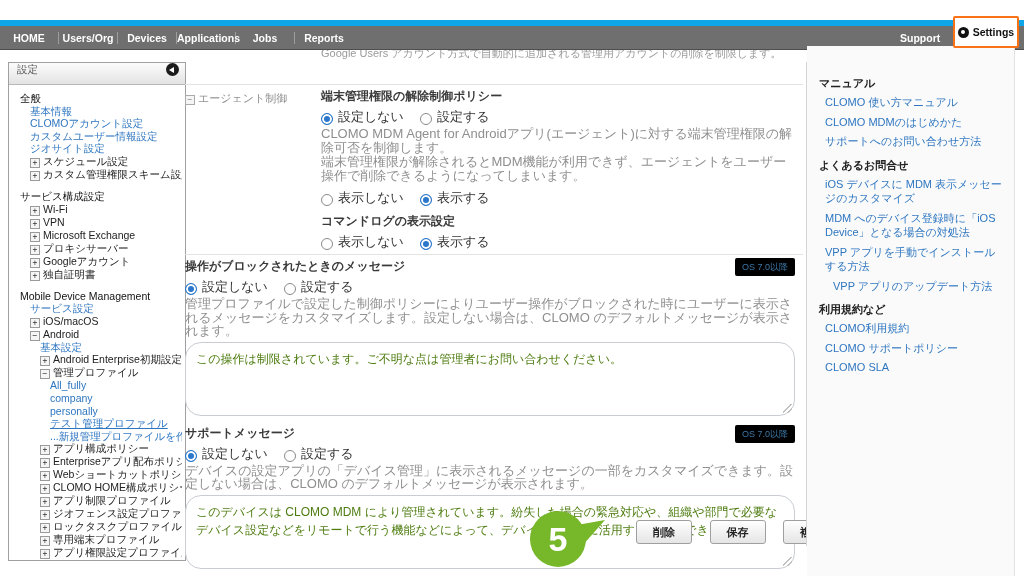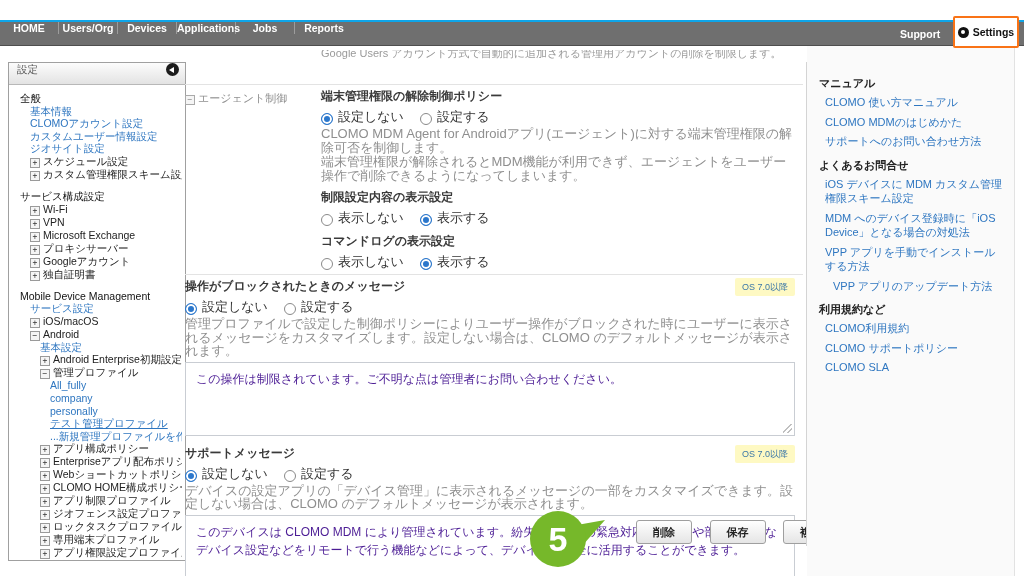--- a/index.html
+++ b/index.html
@@ -1,21 +1,21 @@
 <!DOCTYPE html>
 <html><head>
 <meta charset="utf-8">
 <style>
   html,body{margin:0;padding:0}
   body{width:1024px;height:576px;overflow:hidden;position:relative;background:#fff;
        font-family:"Liberation Sans","DejaVu Sans",sans-serif;-webkit-font-smoothing:antialiased}
 
   
   .topbar{position:absolute;left:0;top:20px;width:1024px;height:23px;background:#6f6f6f;
-          border-top:2px solid #0ea5e9;border-bottom:1px solid #4e4e4e;display:flex;}
+          border-top:6px solid #0ea5e9;border-bottom:1px solid #4e4e4e;display:flex;align-items:center}
   .nav-item{width:58px;text-align:center;color:#fff;font-size:10.5px;font-weight:bold;
             height:12px;line-height:12px;border-right:1px solid #9d9d9d;cursor:default}
   .nav-item:last-child{border-right:none}
   .support{position:absolute;left:900px;top:0;height:23px;display:flex;align-items:center;
            color:#fff;font-size:10.5px;font-weight:bold}
   .settings-tab{position:absolute;left:953px;top:16px;width:62px;height:28px;background:#fff;
                 border:2px solid #f97316;border-radius:2px;display:flex;align-items:center;
                 justify-content:center;font-size:10.5px;font-weight:bold;color:#111;z-index:6}
   .gear{width:11px;height:11px;background:#111;border-radius:50%;position:relative;display:inline-block;margin-right:4px}
   .gear::after{content:'';position:absolute;left:3.5px;top:3.5px;width:4px;height:4px;background:#fff;border-radius:50%}
@@ -44,29 +44,29 @@
   .main{position:absolute;left:185px;top:50px;width:618px}
   .clip-line{height:12px;overflow:hidden;color:#9a9a9a;font-size:11px;padding-left:136px;margin-bottom:22px}
   .clip-line span{display:block;margin-top:-4px}
   .mainhr{border:none;border-top:1px solid #e3e3e3;margin:0}
   .section{display:flex;padding-top:4px}
   .sec-label{flex:none;width:136px;color:#909090;font-size:11px;padding-top:2px}
   .sec-label .tico{border-color:#aaa;color:#888}
   .sec-fields{flex:1;min-width:0;padding-right:8px}
   .field{margin-bottom:8px}
   .f-title{font-size:12px;font-weight:bold;color:#3a3a3a;line-height:14px;position:relative}
-  .os-badge{position:absolute;right:0;top:-1px;background:#fef9c3;color:#3c78a8;font-size:9px;
+  .os-badge{position:absolute;right:0;top:-1px;background:#000000;color:#3c78a8;font-size:9px;
             padding:2px 7px;border-radius:2px;font-weight:normal}
   .radio-row{font-size:13px;color:#333;margin-top:6px;line-height:16px;display:flex;align-items:flex-end}
   .radio{display:inline-block;width:12px;height:12px;border-radius:50%;border:1px solid #8a8a8a;
          background:#fff;margin-right:5px;box-sizing:border-box}
   .radio.sel{border-color:#2b77cc;background:#2b77cc;box-shadow:inset 0 0 0 2px #fff}
   .radio-lbl{margin-right:16px}
   .desc{font-size:13px;color:#8f8f8f;line-height:13.5px;margin-top:2px}
-  .ta{border:1px solid #c9cdd3;border-radius:0;margin-top:4px;padding:7px 10px;color:#4c1d95;
+  .ta{border:1px solid #c9cdd3;border-radius:16px;margin-top:4px;padding:7px 10px;color:#4d7c0f;
       font-size:12px;line-height:1.55;background:#fff;position:relative}
   .ta::after{content:'';position:absolute;right:2px;bottom:2px;width:9px;height:9px;
       background:linear-gradient(315deg,transparent 0 20%,#c0c0c0 20% 30%,transparent 30% 48%,#c0c0c0 48% 58%,transparent 58%)}
   .ta1{height:58px}
   .ta2{height:58px}
   .blocked-field{margin-bottom:10px}
 
   
   .btn-row{position:absolute;left:171px;top:520px;width:668px;text-align:right}
   .btn{display:inline-block;width:54px;height:22px;line-height:22px;text-align:center;
@@ -169,21 +169,20 @@
         <div class="radio-row">
           <span class="radio sel"></span>
           <span class="radio-lbl">設定しない</span>
           <span class="radio"></span>
           <span class="radio-lbl">設定する</span>
         </div>
         <div class="desc">CLOMO MDM Agent for Androidアプリ(エージェント)に対する端末管理権限の解除可否を制御します。</div>
         <div class="desc" style="margin-top:1px">端末管理権限が解除されるとMDM機能が利用できず、エージェントをユーザー操作で削除できるようになってしまいます。</div>
       </div>
       <div class="field">
-        <div class="f-title">制限設定内容の表示設定</div>
         <div class="radio-row">
           <span class="radio"></span>
           <span class="radio-lbl">表示しない</span>
           <span class="radio sel"></span>
           <span class="radio-lbl">表示する</span>
         </div>
       </div>
       <div class="field" style="margin-bottom:4px">
         <div class="f-title">コマンドログの表示設定</div>
         <div class="radio-row">
@@ -244,21 +243,21 @@
 </svg>
 <div class="badge5-num">5</div>
 
 <div class="help-col">
   <div class="help-inner">
       <div class="help-title">マニュアル</div>
       <div class="help-link">CLOMO 使い方マニュアル</div>
       <div class="help-link">CLOMO MDMのはじめかた</div>
       <div class="help-link">サポートへのお問い合わせ方法</div>
       <div class="help-title">よくあるお問合せ</div>
-      <div class="help-link">iOS デバイスに MDM カスタム管理権限スキーム設定</div>
+      <div class="help-link">iOS デバイスに MDM 表示メッセージのカスタマイズ</div>
       <div class="help-link">MDM へのデバイス登録時に「iOS Device」となる場合の対処法</div>
       <div class="help-link">VPP アプリを手動でインストールする方法</div>
       <div class="help-link ind">VPP アプリのアップデート方法</div>
       <div class="help-title">利用規約など</div>
       <div class="help-link">CLOMO利用規約</div>
       <div class="help-link">CLOMO サポートポリシー</div>
       <div class="help-link">CLOMO SLA</div>
     </div>
 </div>
 <div class="vdiv1"></div>

